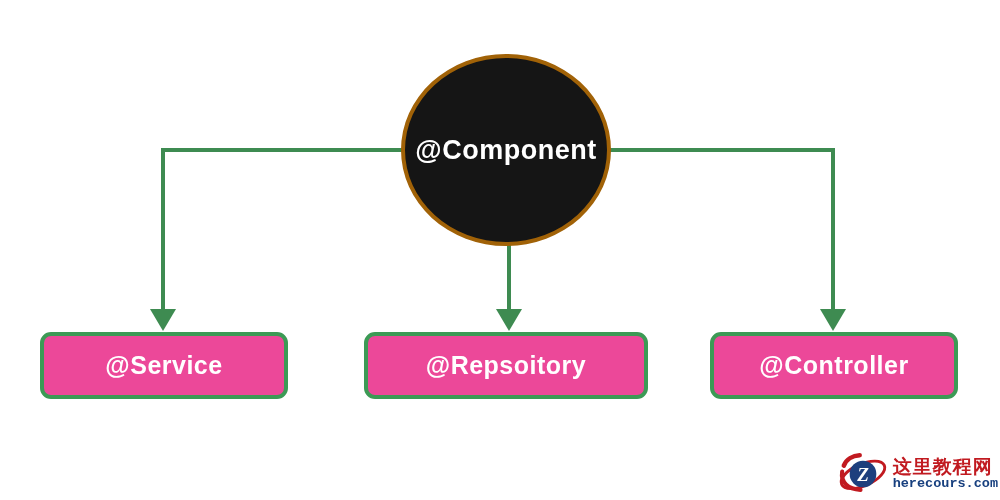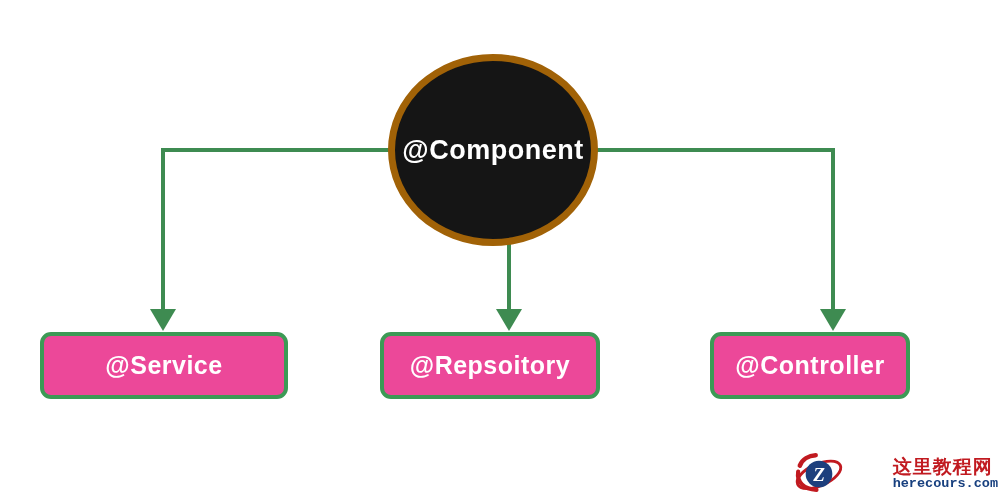--- a/index.html
+++ b/index.html
@@ -26,55 +26,54 @@
     display: flex;
     align-items: center;
     justify-content: center;
     background: #151515;
     color: #ffffff;
     font-weight: 700;
     z-index: 2;
     box-sizing: border-box;
   }
   .node-circle {
-    left: 388px; top: 54px;
+    left: 401px; top: 54px;
     width: 210px; height: 192px;
     border-radius: 50%;
-    border: 7px solid #a16207;
+    border: 4px solid #a16207;
     font-size: 27px;
     letter-spacing: 0.5px;
   }
   .node-box {
     top: 332px;
     height: 67px;
     border-radius: 11px;
     border: 4px solid #3c9a55;
     font-size: 25px;
     letter-spacing: 0.5px;
     background: #ec4899;
   }
   .box-service    { left: 40px;  width: 248px; }
-  .box-repository { left: 380px; width: 220px; }
-  .box-controller { left: 710px; width: 200px; }
+  .box-repository { left: 364px; width: 284px; }
+  .box-controller { left: 710px; width: 248px; }
 
   .watermark {
     position: absolute;
     right: 2px; bottom: 1px;
     display: flex;
     align-items: center;
     gap: 4px;
     z-index: 3;
   }
   .wm-logo { width: 52px; height: 50px; }
   .wm-text {
     display: flex;
     flex-direction: column;
     align-items: flex-start;
     line-height: 1.05;
-    margin-left: 44px;
   }
   .wm-name {
     color: #c11a20;
     font-size: 19px;
     font-weight: 700;
     letter-spacing: 1px;
     font-family: "DejaVu Sans", sans-serif;
   }
   .wm-domain {
     color: #18407f;

